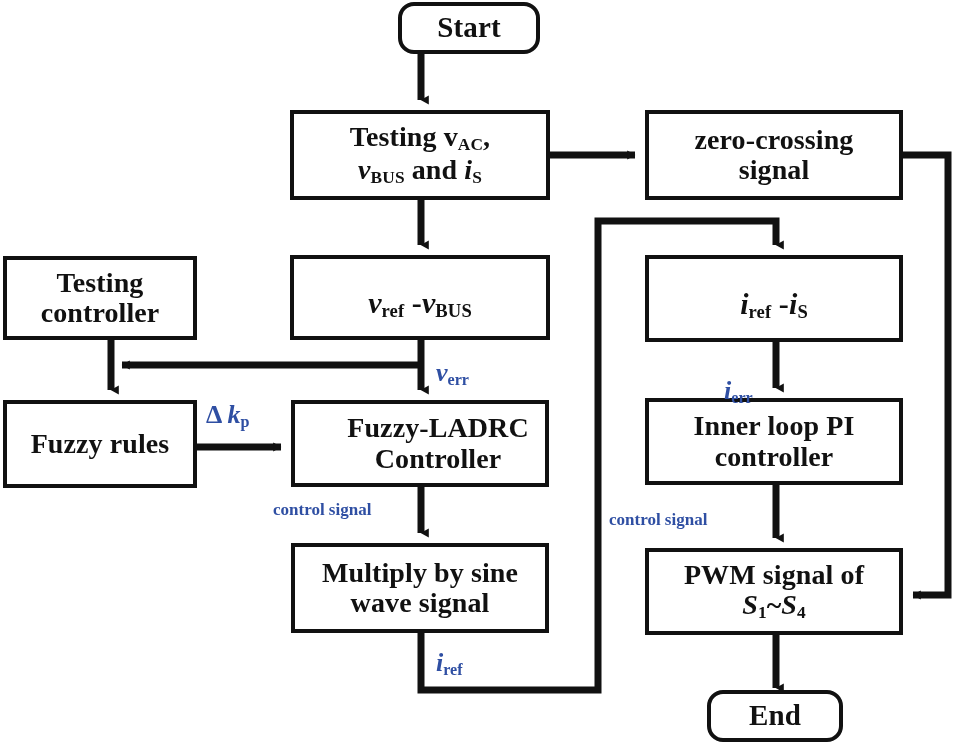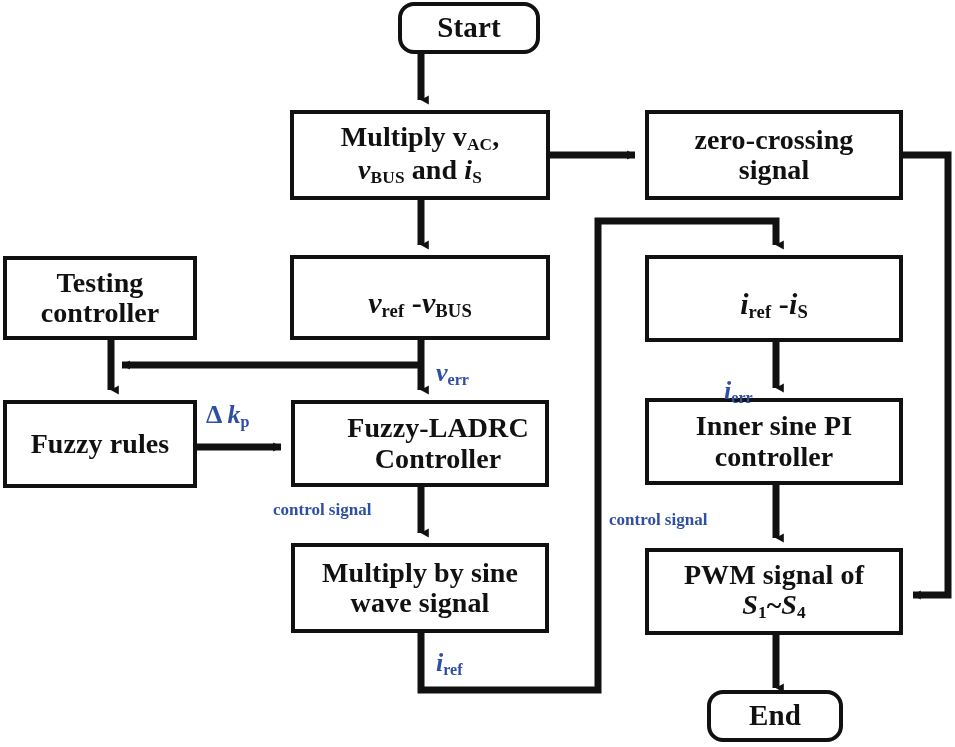--- a/index.html
+++ b/index.html
@@ -109,21 +109,21 @@
       <path d="M776,635 L776,688" marker-end="url(#ah-down)"></path>
     </g>
   </svg>
 
   <div class="node rounded" style="left:350px; top:2px; width:142px; height:52px;margin-left:48px;">
     <span class="txt">Start</span>
   </div>
 
   <div class="node" style="left:290px; top:110px; width:260px; height:90px;">
     <span class="txt small">
-      <span>Multiply  v</span><sub>AC</sub><span>,</span><br>
+      <span>Testing  v</span><sub>AC</sub><span>,</span><br>
       <i class="v">v</i><sub>BUS</sub><span> and </span><i class="v">i</i><sub>S</sub>
     </span>
   </div>
 
   <div class="node" style="left:645px; top:110px; width:258px; height:90px;align-items:center;">
     <span class="txt small">
       <span>zero-crossing</span><br><span>signal</span>
     </span>
   </div>
 
@@ -150,21 +150,21 @@
   </div>
 
   <div class="node" style="left:291px; top:400px; width:258px; height:87px;padding-left:36px;">
     <span class="txt small">
       <span>Fuzzy-LADRC</span><br><span>Controller</span>
     </span>
   </div>
 
   <div class="node" style="left:645px; top:398px; width:258px; height:87px;">
     <span class="txt small">
-      <span>Inner sine PI</span><br><span>controller</span>
+      <span>Inner loop PI</span><br><span>controller</span>
     </span>
   </div>
 
   <div class="node" style="left:291px; top:543px; width:258px; height:90px;">
     <span class="txt small">
       <span>Multiply by sine</span><br><span>wave signal</span>
     </span>
   </div>
 
   <div class="node" style="left:645px; top:548px; width:258px; height:87px;">

